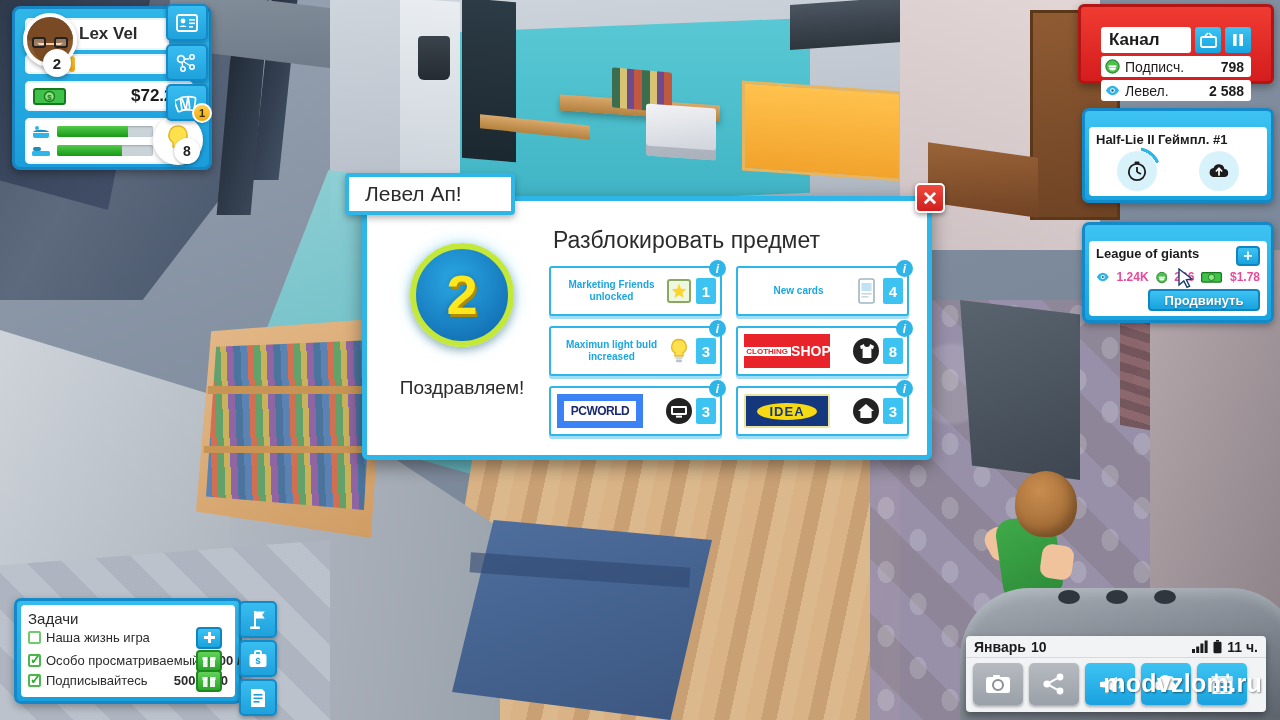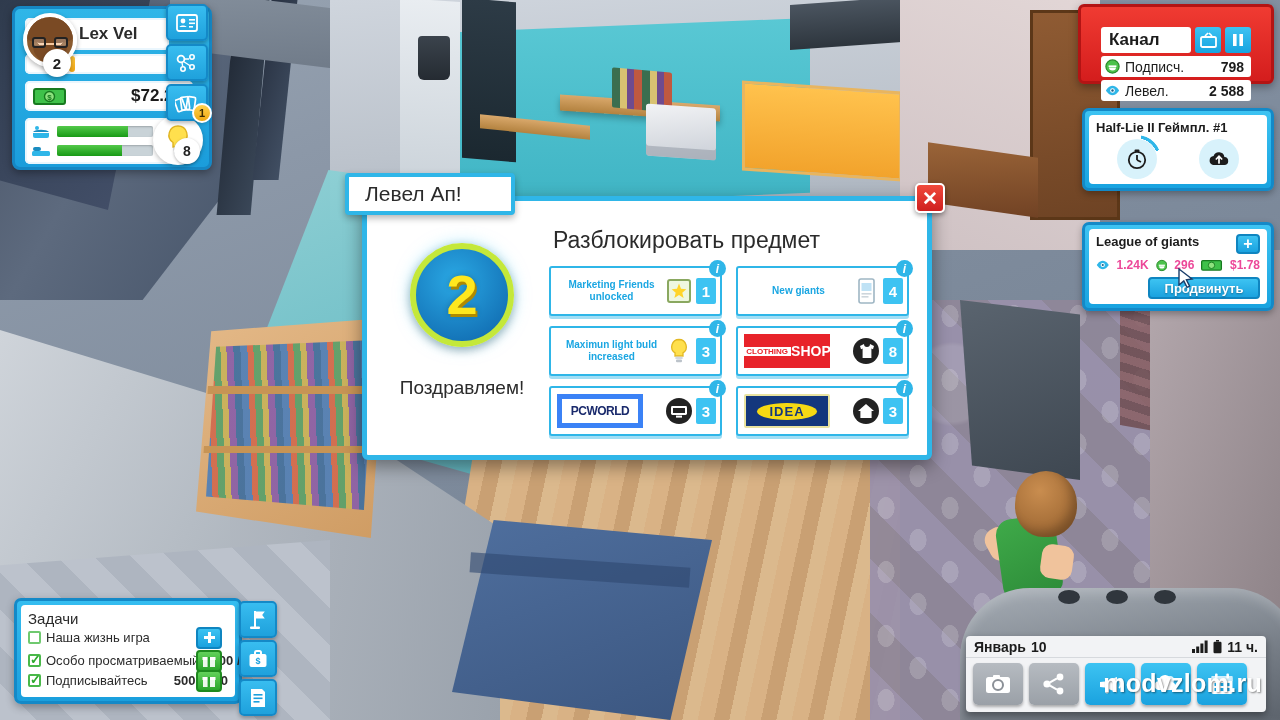--- a/index.html
+++ b/index.html
@@ -370,21 +370,21 @@
   .ch-stat .lbl { margin-left: 5px; flex: 1; font-weight: normal; font-size: 14px;}
   .ch-stat .val { font-weight: bold; font-size: 14px; }
 
   
   .vid-panel {
     position: absolute; right: 6px; width: 192px;
     background: linear-gradient(180deg, #3dc3f2, #18a3e0);
     border: 3px solid #1489c7; border-radius: 7px; padding: 4px;
     box-shadow: 0 3px 7px rgba(0,0,0,.3);
   }
-  .vid-inner { background: #fff; border-radius: 4px; padding: 5px 7px; }
+  .vid-inner { background: #fff; border-radius: 4px; padding: 5px 7px; margin-top: 12px; }
   .vid-title { font-size: 13px; font-weight: bold; color: #1c1c1c; white-space: nowrap; }
   .vid-icons { display: flex; justify-content: space-around; align-items: center; margin-top: 4px; }
   .circ-ico {
     width: 40px; height: 40px; border-radius: 50%;
     background: #d8f2fb; display: flex; align-items: center; justify-content: center;
     position: relative;
   }
   .ring-seg {
     position: absolute; inset: -4px; border-radius: 50%;
     background: conic-gradient(from 10deg, #2fb6e8 0 58deg, transparent 58deg 360deg);
@@ -541,21 +541,21 @@
     width: 86px; height: 34px; display: flex; align-items: center;
     justify-content: center; font-weight: bold; flex: none;
   }
   .logo-clothing {
     background: #e8232a; color: #fff; font-size: 8px; line-height: 9px;
     flex-direction: row; padding: 2px;
   }
   .logo-clothing b { background: #fff; color: #e8232a; padding: 0 3px; display:block; }
   .logo-clothing span { font-size: 14px; }
   .logo-pcworld {
-    background: #fff; border: 5px solid #3b82f6; color: #1a2a6c; font-size: 12px;
+    background: #fff; border: 7px solid #3b82f6; color: #1a2a6c; font-size: 12px;
     letter-spacing: -.5px;
   }
   .logo-idea {
     background: #14377d; color: #f5d913; font-size: 14px; border: 2px solid #e9e3a0;
     border-radius: 2px;
   }
   .logo-idea i {
     background: #f5d913; color: #14377d; font-style: normal; font-weight: bold;
     border-radius: 50%; padding: 1px 12px; font-size: 13px; letter-spacing: 1px;
   }
@@ -967,21 +967,21 @@
                   <rect x="1" y="1" width="22" height="22" rx="2" fill="#eef7e0" stroke="#8aa860" stroke-width="2"></rect>
                   <path d="M12 4.5l2 5.3 5.3.4-4 3.5 1.3 5.2-4.6-3-4.6 3 1.3-5.2-4-3.5 5.3-.4z" fill="#ffd42a"></path>
                 </svg>
               </span>
               <span class="rw-qty">1</span>
             </span>
             <span class="rw-info">i</span>
           </div>
 
           <div class="reward">
-            <span class="rw-text">New giants</span>
+            <span class="rw-text">New cards</span>
             <span class="rw-right">
               <span class="rw-icon">
                 <svg width="17" height="26" viewBox="0 0 17 26">
                   <rect x="1" y="1" width="15" height="24" rx="2" fill="#fff" stroke="#9fb6c4" stroke-width="1.6"></rect>
                   <rect x="3.5" y="5" width="10" height="8" fill="#bfe2f5"></rect>
                   <rect x="3.5" y="15" width="10" height="1.6" fill="#cdd6dc"></rect>
                   <rect x="3.5" y="18" width="7" height="1.6" fill="#cdd6dc"></rect>
                 </svg>
               </span>
               <span class="rw-qty">4</span>

